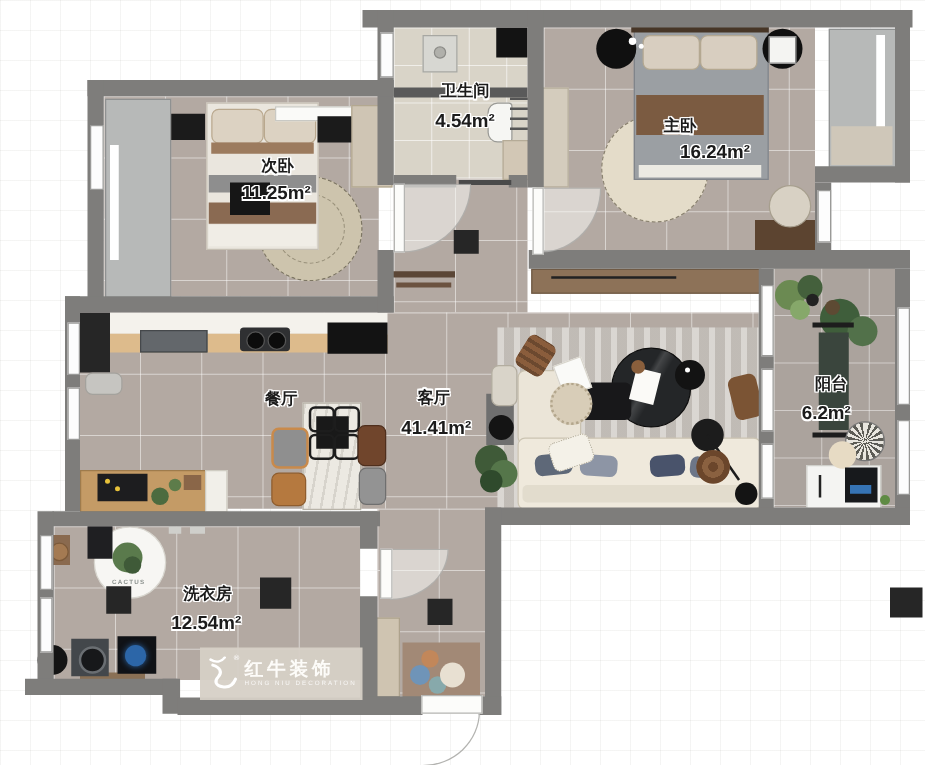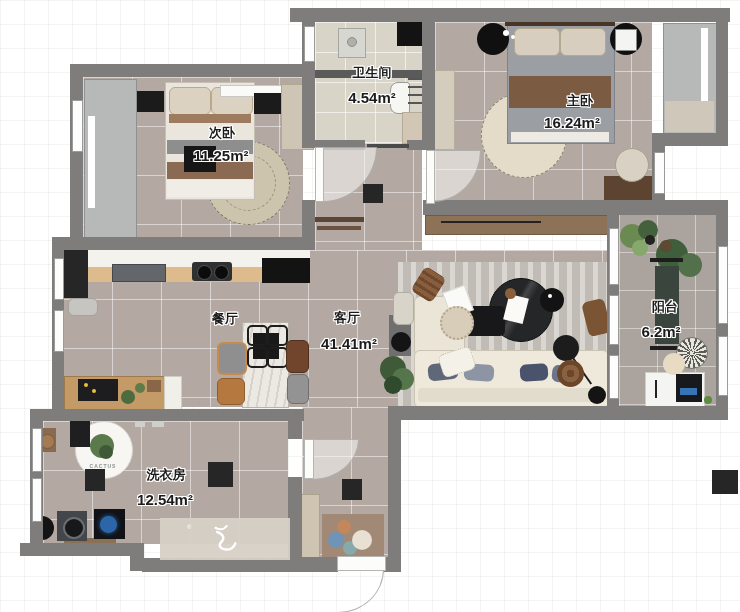--- a/index.html
+++ b/index.html
@@ -266,35 +266,39 @@
   <div class="fan" style="left:322px;top:147px;width:53px;height:53px;"></div>
   <div class="leaf" style="left:426px;top:150px;width:7px;height:52px;"></div>
   <div class="fan" style="left:433px;top:150px;width:46px;height:50px;"></div>
   <div class="leaf" style="left:304px;top:439px;width:8px;height:38px;"></div>
   <div class="fan" style="left:312px;top:439px;width:45px;height:39px;"></div>
   <div class="leaf" style="left:337px;top:556px;width:47px;height:13px;"></div>
   <div class="fan" style="left:338px;top:569px;width:45px;height:43px;background:transparent;border:none;border-right:1.5px solid #b3b3b0;border-bottom:1.5px solid #b3b3b0;border-radius:0 0 100% 0;"></div>
 
   <div class="lbl" style="left:372px;top:73px;">卫生间</div>
   <div class="lbl area" style="left:372px;top:97px;">4.54m²</div>
-  <div class="lbl" style="left:580px;top:101px;">主卧</div>
+  <div class="lbl" style="left:544px;top:101px;">主卧</div>
   <div class="lbl area" style="left:572px;top:122px;">16.24m²</div>
   <div class="lbl" style="left:222px;top:133px;">次卧</div>
   <div class="lbl area" style="left:221px;top:155px;">11.25m²</div>
   <div class="lbl" style="left:225px;top:319px;">餐厅</div>
   <div class="lbl" style="left:347px;top:318px;">客厅</div>
   <div class="lbl area" style="left:349px;top:343px;">41.41m²</div>
   <div class="lbl" style="left:665px;top:307px;">阳台</div>
   <div class="lbl area" style="left:661px;top:331px;">6.2m²</div>
   <div class="lbl" style="left:166px;top:475px;">洗衣房</div>
   <div class="lbl area" style="left:165px;top:499px;">12.54m²</div>
 
   <div class="wm">
     <span class="wm-reg">®</span>
     <span style="display:inline-flex;">
       <svg width="26" height="28" viewBox="0 0 30 32">
         <path d="M4 3 C9 6 14 5 17 1" fill="none" stroke="#ffffff" stroke-width="2.4" stroke-linecap="round"></path>
         <path d="M6 8 C13 10 15 15 11 19 C7 23 9 27 15 28 C21 29 25 26 27 21" fill="none" stroke="#ffffff" stroke-width="2.8" stroke-linecap="round"></path>
       </svg>
     </span>
+    <span class="wm-txt">
+      <span class="wm-brand">红牛装饰</span>
+      <span class="wm-en">HONG NIU DECORATION</span>
+    </span>
   </div>
 
 </div>
 
 </body></html>

